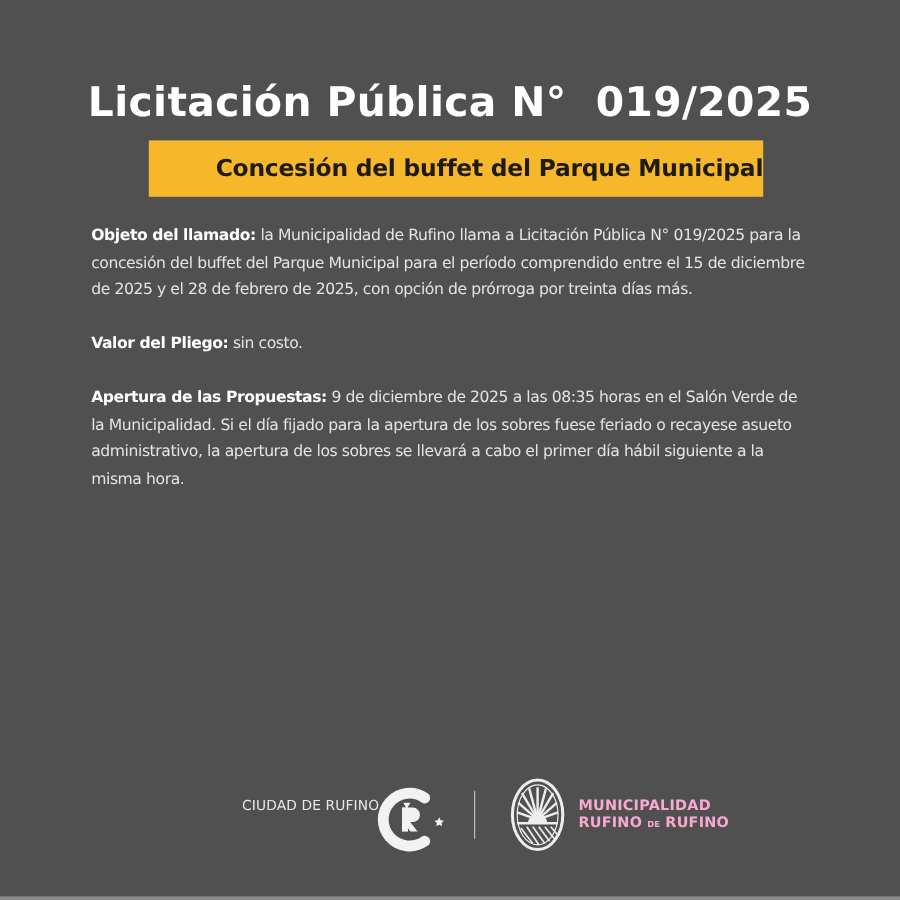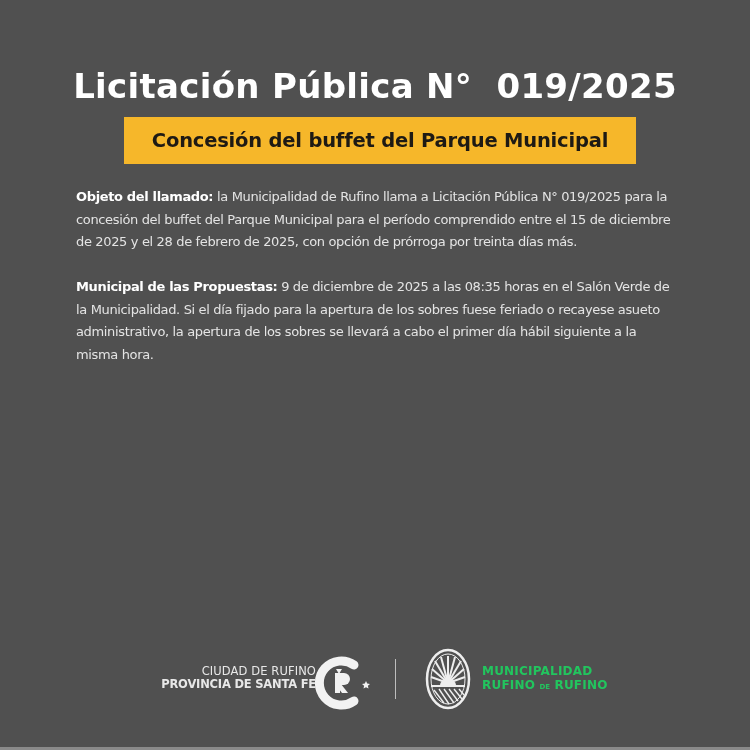--- a/index.html
+++ b/index.html
@@ -13,21 +13,21 @@
     .bottom-strip { position: absolute; left: 0; right: 0; bottom: 0; height: 3px; background: #8a8a8a; }
     .title {
       position: absolute; left: 0; right: 0; top: 66px;
       text-align: center; color: #ffffff;
       font-family: "DejaVu Sans", sans-serif; font-weight: bold;
       font-size: 34px; letter-spacing: 0.3px; white-space: pre;
     }
     .banner {
       position: absolute; left: 124px; top: 117px; width: 512px; height: 47px;
       background: #f6b72a; box-sizing: border-box;
-      display: flex; align-items: center; justify-content: center;
+      display: flex; align-items: center; justify-content: flex-end;
     }
     .banner span {
       color: #1e1a14; font-weight: bold; font-size: 19.5px;
       font-family: "DejaVu Sans", sans-serif; letter-spacing: -0.2px;
     }
     .body {
       position: absolute; left: 76px; top: 186px; width: 600px;
       color: #e4e4e4; font-family: "DejaVu Sans", sans-serif;
       font-size: 13px; line-height: 22.5px; letter-spacing: -0.35px;
     }
@@ -40,46 +40,46 @@
       position: absolute; left: 138px; top: 20px; width: 178px;
       text-align: right; color: #e8e8e8; font-size: 11.5px; line-height: 13px;
       font-family: "DejaVu Sans", sans-serif;
     }
     .city-text .l1 { font-weight: normal; letter-spacing: 0.1px; }
     .city-text .l2 { font-weight: bold; letter-spacing: -0.2px; }
     .logo-c { position: absolute; left: 310px; top: 6px; width: 64px; height: 64px; }
     .divider { position: absolute; left: 395px; top: 14px; width: 1px; height: 40px; background: #bdbdbd; }
     .seal { position: absolute; left: 424px; top: 2px; width: 48px; height: 64px; }
     .muni-text {
-      position: absolute; left: 482px; top: 20px; color: #22c55e;
+      position: absolute; left: 482px; top: 20px; color: #f9a8d4;
       font-weight: bold; font-size: 12px; line-height: 13.5px; letter-spacing: 0.2px;
       font-family: "DejaVu Sans", sans-serif;
     }
     .muni-text .small { font-size: 7px; letter-spacing: 0; }
   </style>
 </head>
 <body>
 
 <div class="poster">
 
   <div class="title">Licitación Pública N°  019/2025</div>
 
   <div class="banner">
     <span>Concesión del buffet del Parque Municipal</span>
   </div>
 
   <div class="body">
     <p class="para"><b>Objeto del llamado:</b><span> la Municipalidad de Rufino llama a Licitación Pública N° 019/2025 para la concesión del buffet del Parque Municipal para el período comprendido entre el 15 de diciembre de 2025 y el 28 de febrero de 2025, con opción de prórroga por treinta días más.</span></p>
-    <p class="para"><b>Municipal de las Propuestas:</b><span> 9 de diciembre de 2025 a las 08:35 horas en el Salón Verde de la Municipalidad. Si el día fijado para la apertura de los sobres fuese feriado o recayese asueto administrativo, la apertura de los sobres se llevará a cabo el primer día hábil siguiente a la misma hora.</span></p>
+    <p class="para"><b>Valor del Pliego:</b><span> sin costo.</span></p>
+    <p class="para"><b>Apertura de las Propuestas:</b><span> 9 de diciembre de 2025 a las 08:35 horas en el Salón Verde de la Municipalidad. Si el día fijado para la apertura de los sobres fuese feriado o recayese asueto administrativo, la apertura de los sobres se llevará a cabo el primer día hábil siguiente a la misma hora.</span></p>
   </div>
 
   <div class="footer">
     <div class="city-text">
       <div class="l1">CIUDAD DE RUFINO</div>
-      <div class="l2">PROVINCIA DE SANTA FE</div>
     </div>
 
     <svg class="logo-c" viewBox="0 0 64 64">
       <path d="M44 14 A22 22 0 1 0 44 50" fill="none" stroke="#f2f2f2" stroke-width="9" stroke-linecap="round"></path>
       <g fill="#f2f2f2">
         <rect x="25" y="22" width="5" height="20"></rect>
         <path d="M25 22 h9 a6 6 0 0 1 0 12 h-9 z"></path>
         <path d="M31 33 l7 9 h-6 l-6 -8 z"></path>
         <path d="M26 18 l3 5 l3 -5 z"></path>
       </g>

